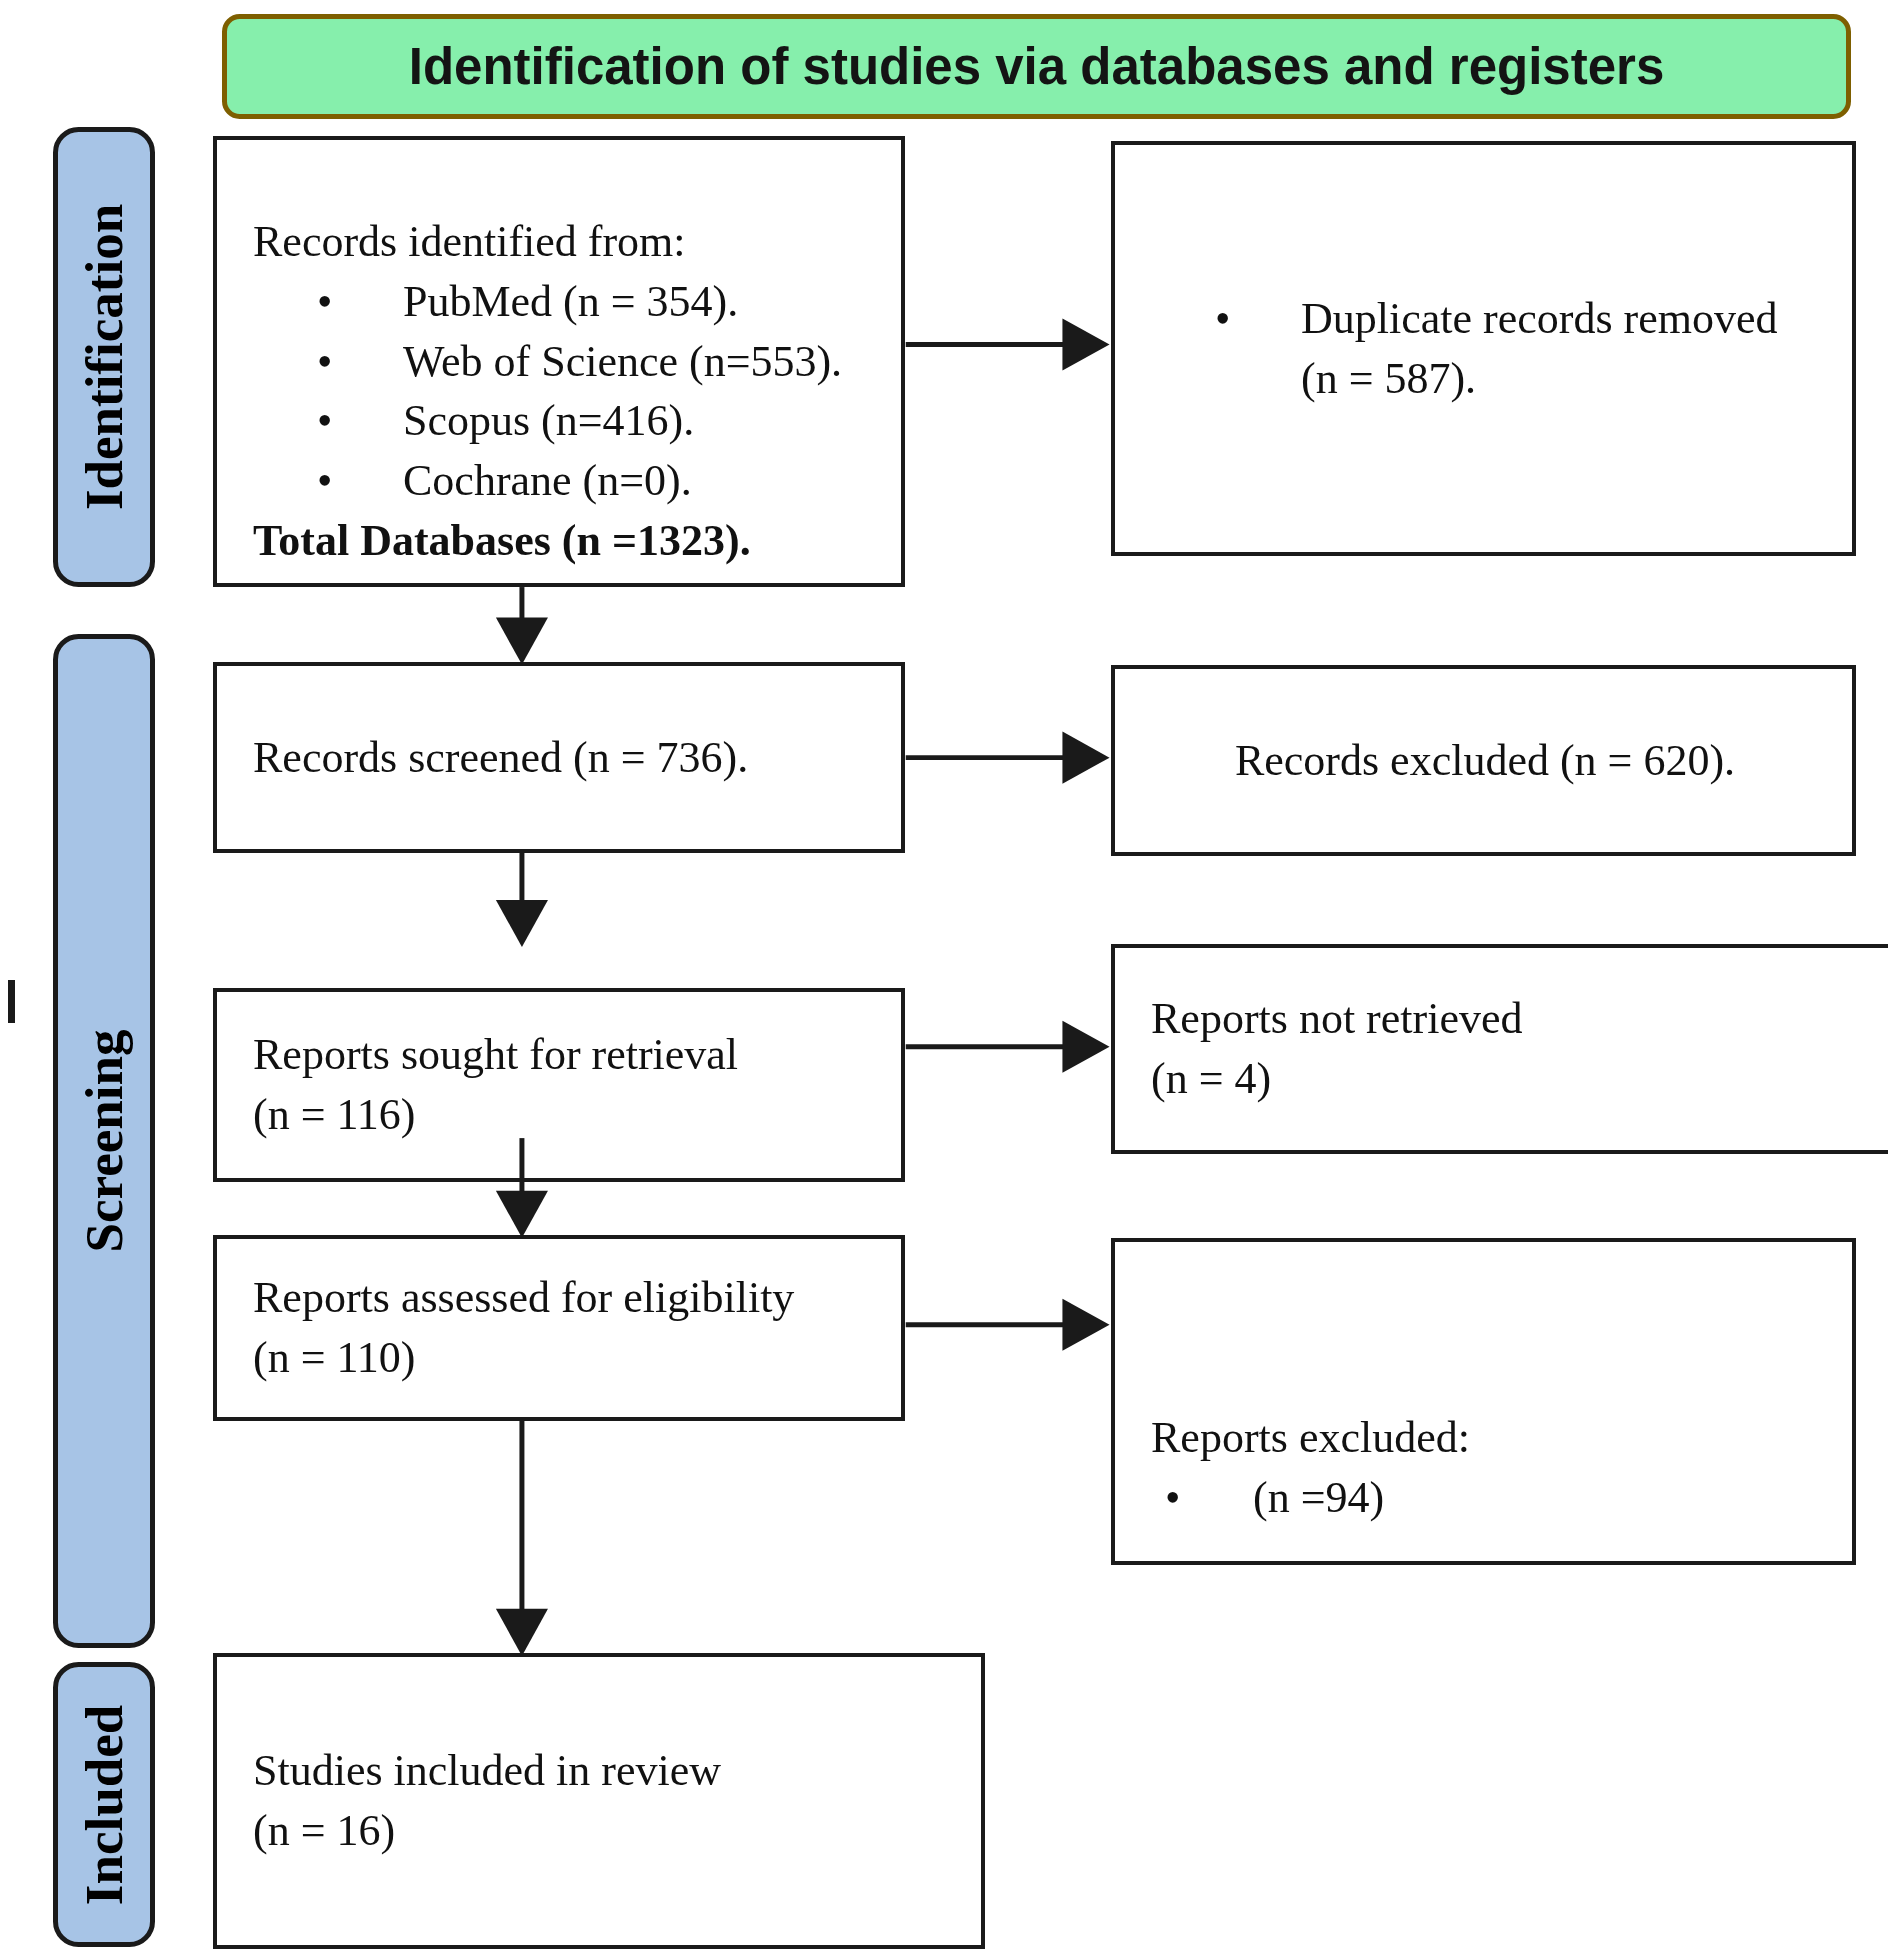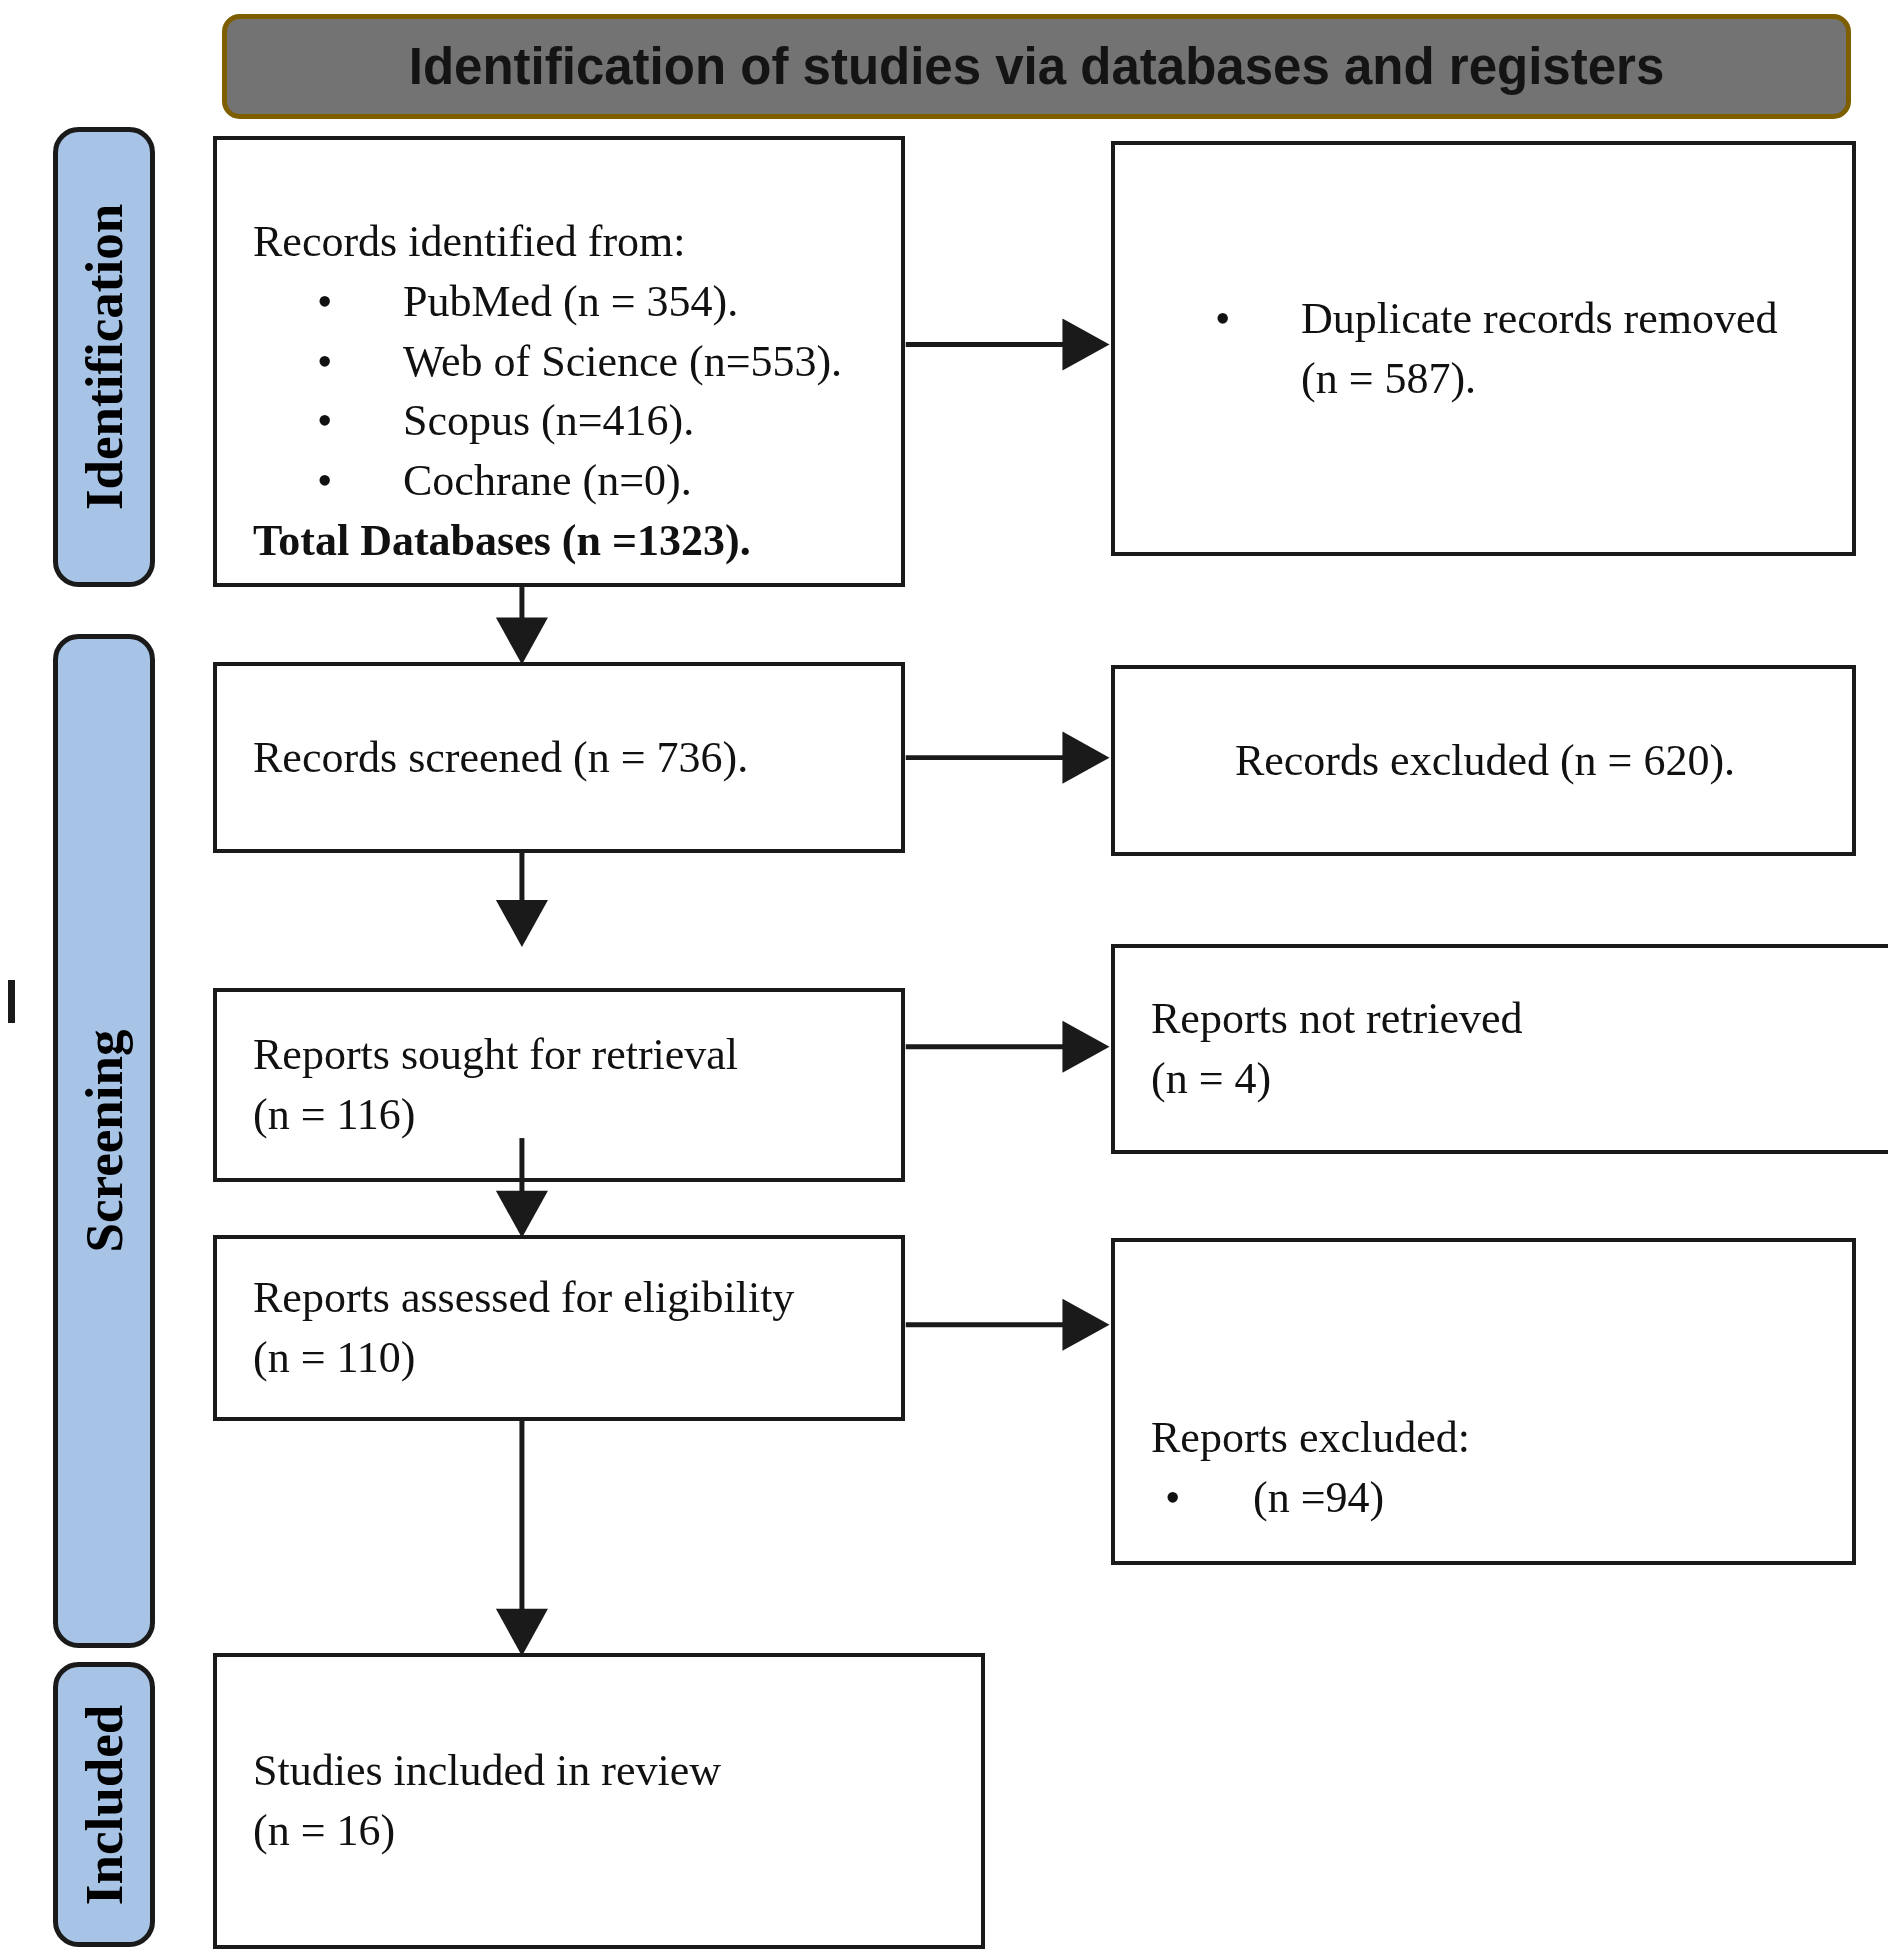--- a/index.html
+++ b/index.html
@@ -10,21 +10,21 @@
     background: #ffffff;
     font-family: "Liberation Serif", "DejaVu Serif", serif;
     color: #111111;
   }
 
   
   .banner {
     position: absolute;
     left: 222px; top: 14px;
     width: 1629px; height: 105px;
-    background: #737373;
+    background: #86efac;
     border: 5.5px solid #7E5F00;
     border-radius: 17.7px;
     box-sizing: border-box;
     display: flex; align-items: center; justify-content: center;
   }
   .banner-text {
     font-family: "Liberation Sans", "DejaVu Sans", sans-serif;
     font-weight: bold;
     font-size: 51px;
     color: #141414;

